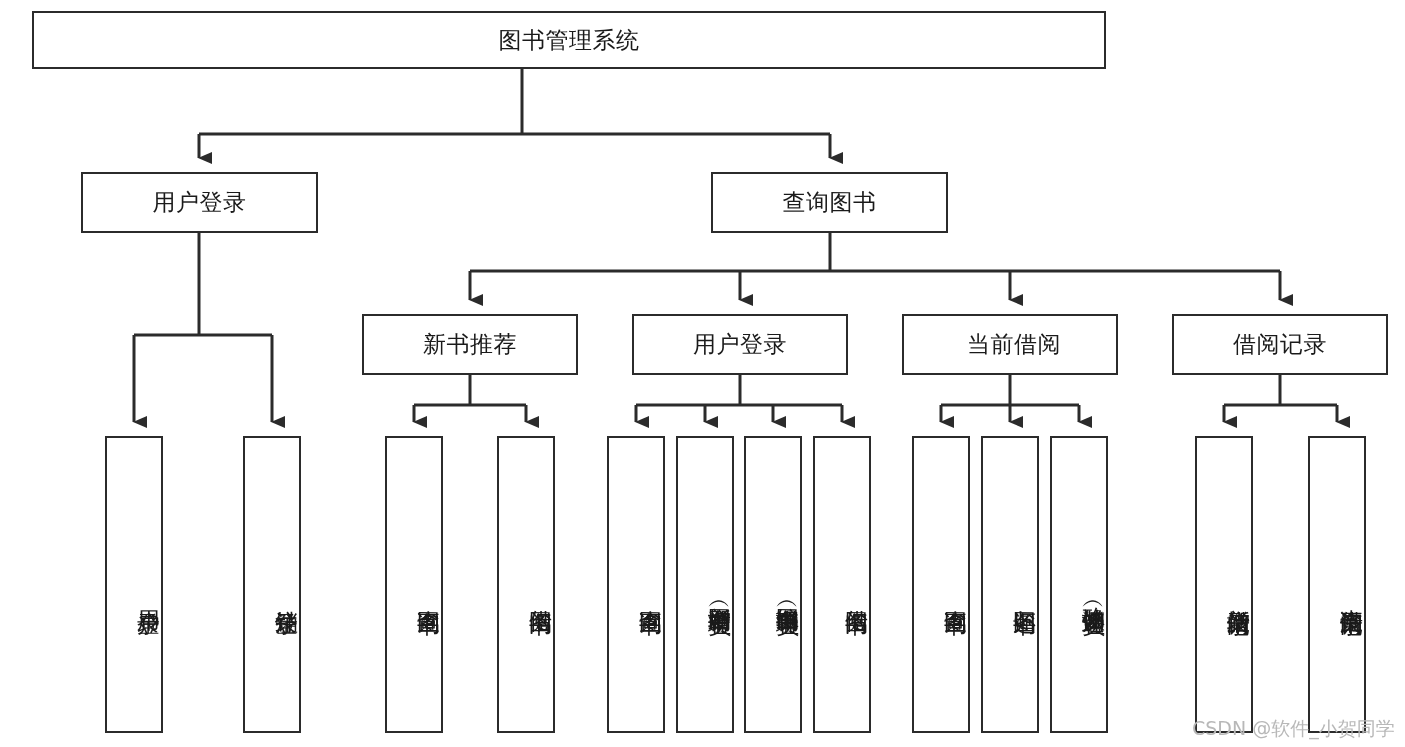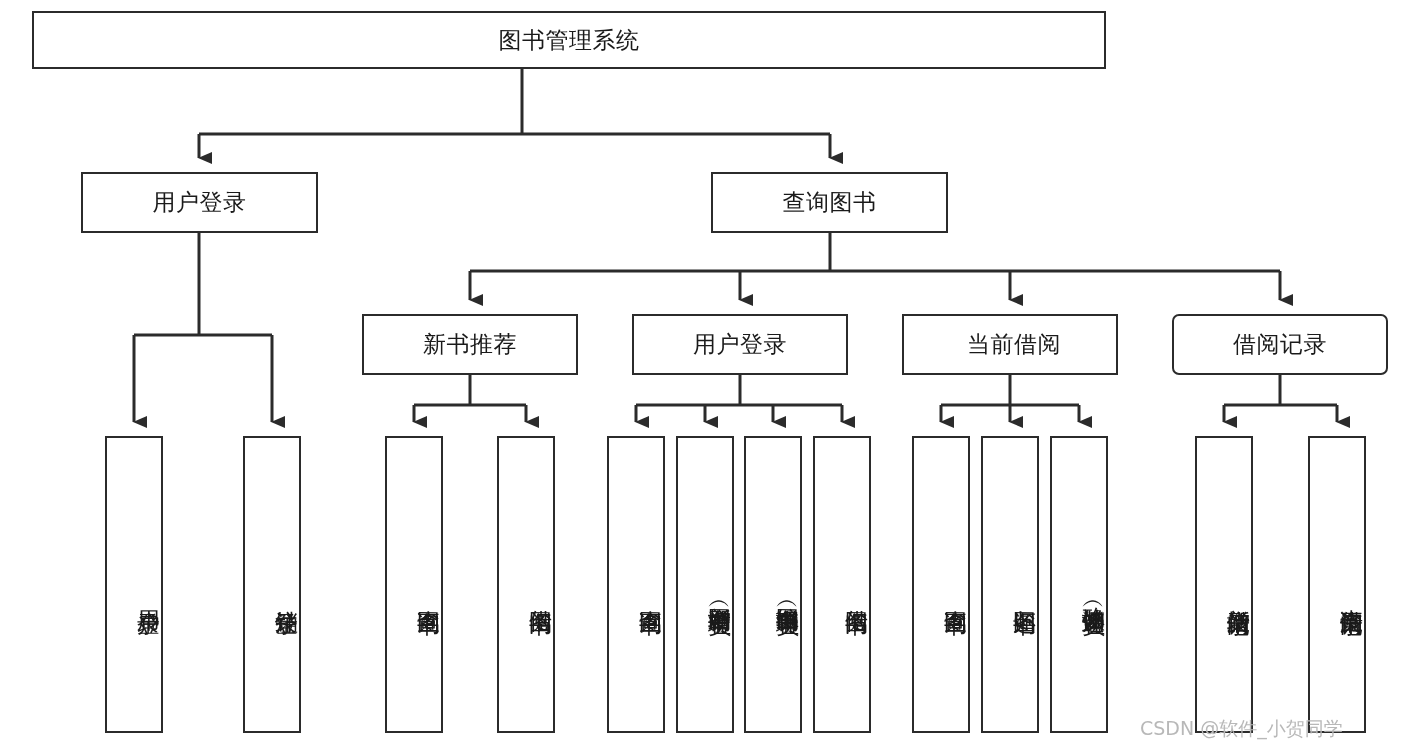--- a/index.html
+++ b/index.html
@@ -121,35 +121,35 @@
   </svg>
 
   <div class="node node-h node-root" style="left:32px; top:11px; width:1074px; height:58px;">图书管理系统</div>
 
   <div class="node node-h" style="left:81px; top:172px; width:237px; height:61px;">用户登录</div>
   <div class="node node-h" style="left:711px; top:172px; width:237px; height:61px;">查询图书</div>
 
   <div class="node node-h" style="left:362px; top:314px; width:216px; height:61px;text-align:center;">新书推荐</div>
   <div class="node node-h" style="left:632px; top:314px; width:216px; height:61px;">用户登录</div>
   <div class="node node-h" style="left:902px; top:314px; width:216px; height:61px;padding-left:8px;">当前借阅</div>
-  <div class="node node-h" style="left:1172px; top:314px; width:216px; height:61px;border-radius:7px;">借阅记录</div>
+  <div class="node node-h" style="left:1172px; top:314px; width:216px; height:61px;">借阅记录</div>
 
   <div class="node node-v lvl-leaf" style="left:105px; top:436px; width:58px; height:297px;">用户登录</div>
   <div class="node node-v lvl-leaf" style="left:243px; top:436px; width:58px; height:297px;">注销登录</div>
 
   <div class="node node-v lvl-leaf" style="left:385px; top:436px; width:58px; height:297px;">查询图书</div>
   <div class="node node-v lvl-leaf" style="left:497px; top:436px; width:58px; height:297px;">借阅图书</div>
 
   <div class="node node-v lvl-leaf" style="left:607px; top:436px; width:58px; height:297px;">查询图书</div>
   <div class="node node-v lvl-leaf" style="left:676px; top:436px; width:58px; height:297px;">新增图书（管理员）</div>
   <div class="node node-v lvl-leaf" style="left:744px; top:436px; width:58px; height:297px;">编辑图书（管理员）</div>
   <div class="node node-v lvl-leaf" style="left:813px; top:436px; width:58px; height:297px;">借阅图书</div>
 
   <div class="node node-v lvl-leaf" style="left:912px; top:436px; width:58px; height:297px;">查询图书</div>
   <div class="node node-v lvl-leaf" style="left:981px; top:436px; width:58px; height:297px;">归还图书</div>
   <div class="node node-v lvl-leaf" style="left:1050px; top:436px; width:58px; height:297px;">确认归还（管理员）</div>
 
   <div class="node node-v lvl-leaf" style="left:1195px; top:436px; width:58px; height:297px;">新增借阅记录</div>
   <div class="node node-v lvl-leaf" style="left:1308px; top:436px; width:58px; height:297px;">查询借阅记录</div>
 
-  <div class="watermark" style="left:1140px; top:716px;">CSDN @软件_小贺同学</div>
+  <div class="watermark" style="left:1192px; top:716px;">CSDN @软件_小贺同学</div>
 
 </div>
 
 </body></html>

